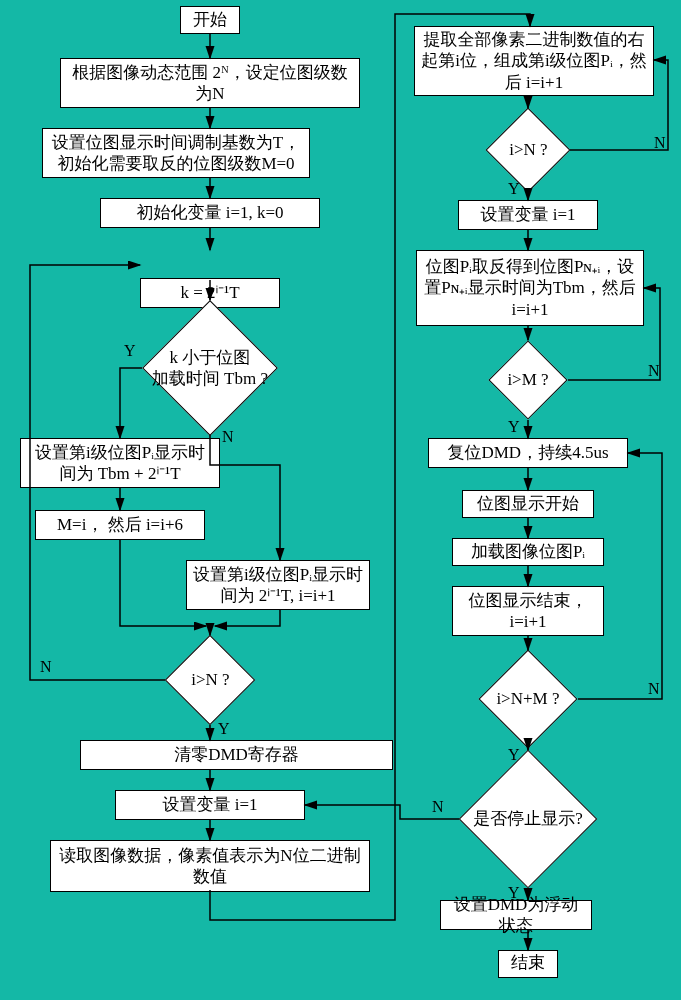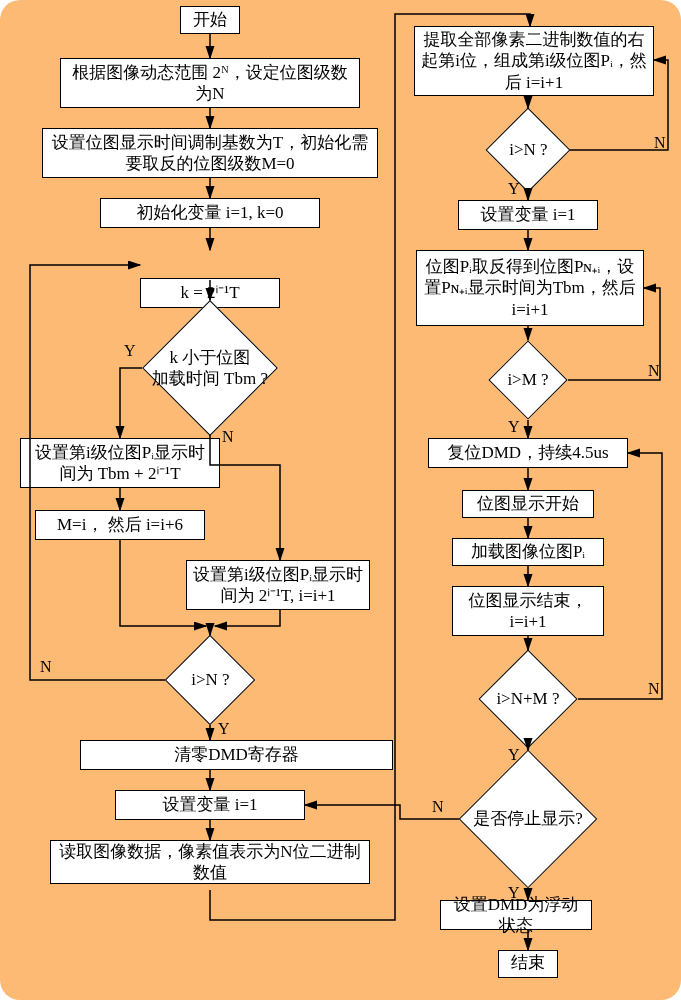--- a/index.html
+++ b/index.html
@@ -1,16 +1,16 @@
 <!DOCTYPE html>
 <html><head>
 <meta charset="utf-8">
 <style>
   html,body{margin:0;padding:0;background:#fff;font-family:"SimSun","Songti SC",serif;}
-  #stage{position:relative;width:681px;height:1000px;background:#fdba74;border-radius:20px;}
+  #stage{position:relative;width:681px;height:1000px;background:#14b8a6;}
   .node{
     position:absolute;
     border:1.5px solid #000;
     background:#fff;
     box-sizing:border-box;
     display:flex;
     align-items:center;
     justify-content:center;
     text-align:center;
     padding:3px 6px;
@@ -31,21 +31,21 @@
 </style>
 </head>
 <body>
 
 <div id="stage">
 
   <div class="node" style="left:180px;top:6px;width:60px;height:28px;">开始</div>
 
   <div class="node" style="left:60px;top:58px;width:300px;height:50px;">根据图像动态范围 2ᴺ，设定位图级数为N</div>
 
-  <div class="node" style="left:42px;top:128px;width:336px;height:50px;">设置位图显示时间调制基数为T，初始化需要取反的位图级数M=0</div>
+  <div class="node" style="left:42px;top:128px;width:268px;height:50px;">设置位图显示时间调制基数为T，初始化需要取反的位图级数M=0</div>
 
   <div class="node" style="left:100px;top:198px;width:220px;height:30px;">初始化变量 i=1,  k=0</div>
 
   <div class="node" style="left:140px;top:250px;width:140px;height:30px;margin-top:28px;">k = 2ⁱ⁻¹T</div>
 
   <div class="node dia" style="left:162px;top:320px;width:96px;height:96px;">
     <span><span>k 小于位图</span><br>
           <span>加载时间 Tbm ?</span></span>
   </div>
 
@@ -56,21 +56,21 @@
   <div class="node" style="left:186px;top:560px;width:184px;height:50px;">设置第i级位图Pᵢ显示时间为 2ⁱ⁻¹T,  i=i+1</div>
 
   <div class="node dia" style="left:178px;top:648px;width:64px;height:64px;">
     <span>i&gt;N ?</span>
   </div>
 
   <div class="node" style="left:80px;top:740px;width:313px;height:30px;">清零DMD寄存器</div>
 
   <div class="node" style="left:115px;top:790px;width:190px;height:30px;">设置变量 i=1</div>
 
-  <div class="node" style="left:50px;top:840px;width:320px;height:44px;">读取图像数据，像素值表示为N位二进制数值</div>
+  <div class="node" style="left:50px;top:840px;width:320px;height:52px;">读取图像数据，像素值表示为N位二进制数值</div>
 
   <div class="node" style="left:414px;top:26px;width:240px;height:70px;">提取全部像素二进制数值的右起第i位，组成第i级位图Pᵢ，然后 i=i+1</div>
 
   <div class="node dia" style="left:498px;top:120px;width:60px;height:60px;">
     <span>i&gt;N ?</span>
   </div>
 
   <div class="node" style="left:458px;top:200px;width:140px;height:30px;">设置变量 i=1</div>
 
   <div class="node" style="left:416px;top:250px;width:228px;height:76px;">位图Pᵢ取反得到位图Pɴ₊ᵢ，设置Pɴ₊ᵢ显示时间为Tbm，然后 i=i+1</div>

